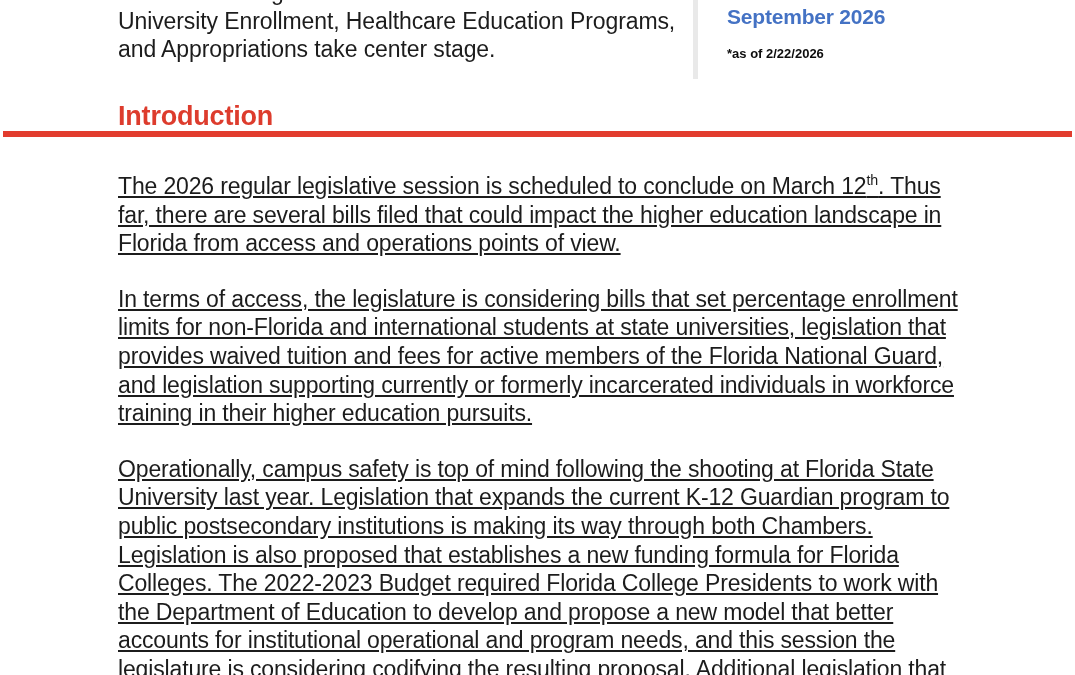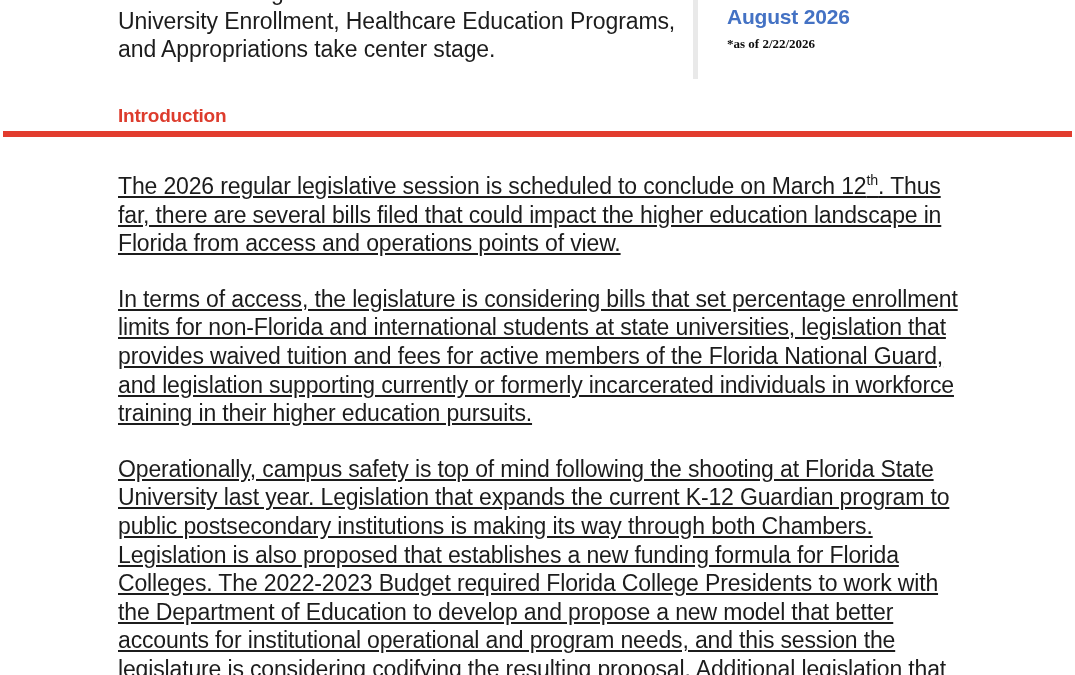--- a/index.html
+++ b/index.html
@@ -62,34 +62,33 @@
 
   .header-date {
     font-size: 21px;
     font-weight: 700;
     color: #4472c4;
     line-height: 26px;
     letter-spacing: -0.2px;
   }
 
   .header-asof {
-    margin-top: 5px;
+    margin-top: 15px;
     font-size: 13px;
     font-weight: 700;
     color: #0d0d0d;
     line-height: 17px;
-    font-family: Liberation Serif, serif;
   }
 
   
   .section-heading {
     position: absolute;
     left: 118px;
     top: 99px;
-    font-size: 19px;
+    font-size: 27px;
     font-weight: 700;
     color: #dd3c2d;
     line-height: 34px;
     letter-spacing: -0.2px;
   }
 
   .section-rule {
     position: absolute;
     left: 3px;
     top: 131px;
@@ -131,21 +130,21 @@
 
 <div class="page">
 
   <div class="header-row">
 
     <div class="header-lede">Laws Prioritizing Florida Students in Preeminent University Enrollment, Healthcare Education Programs, and Appropriations take center stage.</div>
 
     <div class="header-divider"></div>
 
     <div class="header-date-block">
-      <div class="header-date">August 2026</div>
+      <div class="header-date">September 2026</div>
       <div class="header-asof">*as of 2/22/2026</div>
     </div>
 
   </div>
 
   <div class="section-heading">Introduction</div>
 
   <div class="section-rule"></div>
 
   <div class="body-col">

